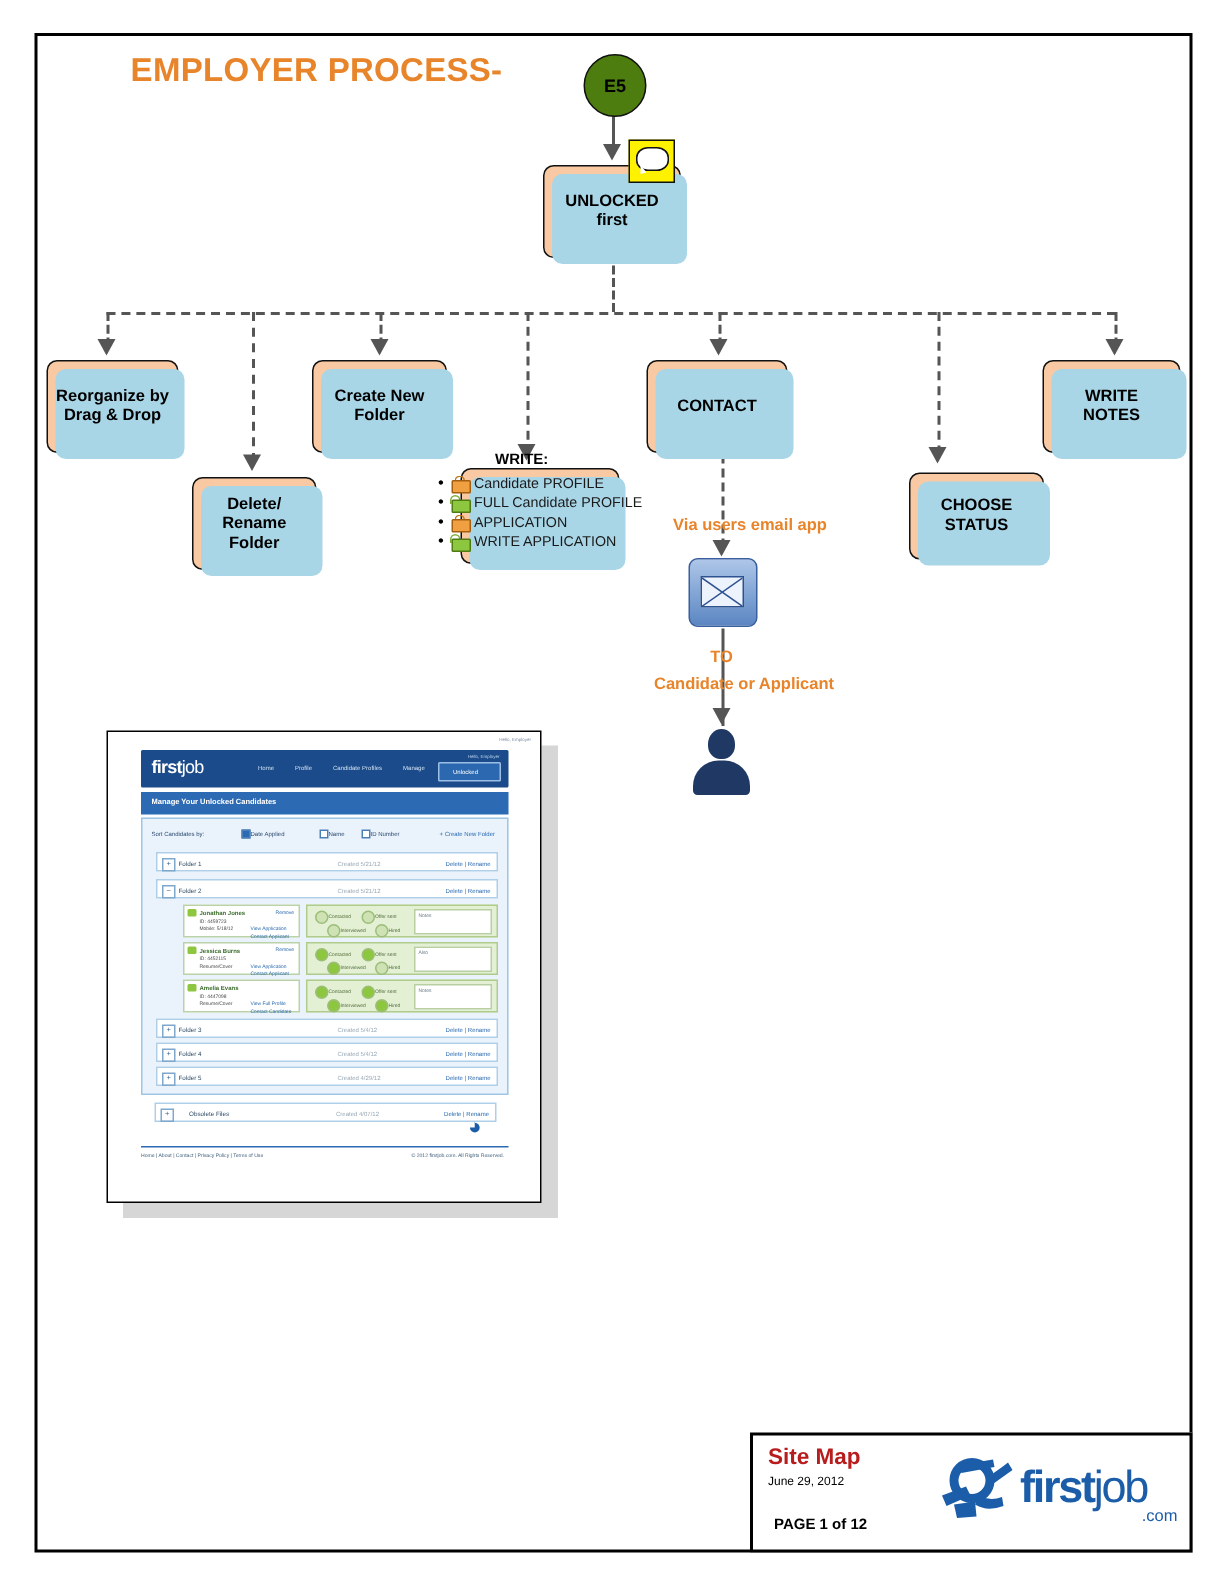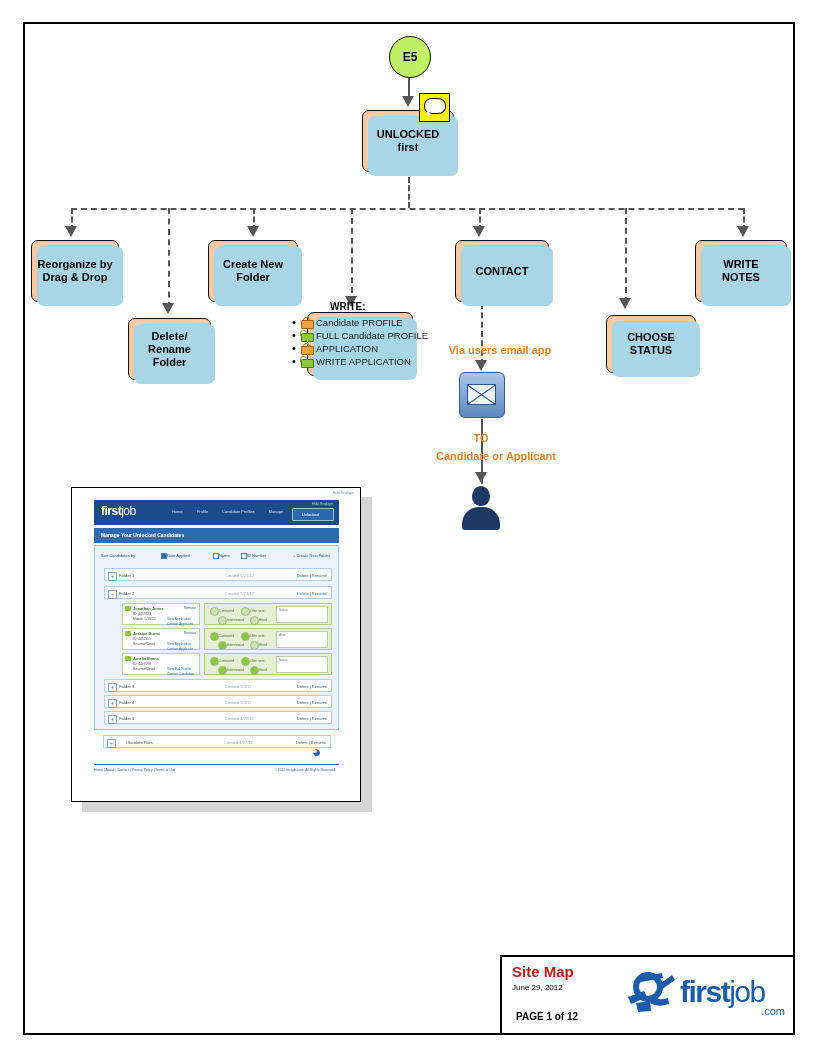--- a/index.html
+++ b/index.html
@@ -20,21 +20,21 @@
   .fbox{position:absolute;box-sizing:border-box;background:#F8C9A2;
         border:1.4px solid #111;border-radius:7px;
         display:flex;align-items:center;justify-content:center;
         color:#000;font-size:11px;font-weight:bold;line-height:13px;
         text-align:center;z-index:4;}
   .fbox .sh{position:absolute;left:5px;top:5px;width:100%;height:100%;
             background:#A9D6E7;border-radius:7px;z-index:-1;}
 
   
   .circle{position:absolute;left:389px;top:36px;width:40px;height:40px;
-          border-radius:50%;background:#bef264;border:1.6px solid #111;
+          border-radius:50%;background:#4d7c0f;border:1.6px solid #111;
           display:flex;align-items:center;justify-content:center;
           font-size:12px;font-weight:bold;color:#000;z-index:5;}
 
   
   .note{position:absolute;left:419px;top:93px;width:29px;height:27px;
         background:#FFF200;border:1.6px solid #111;z-index:6;}
   .note .bub{position:absolute;left:4px;top:4px;width:20px;height:14px;
              background:#fff;border:1.3px solid #111;border-radius:8px/7px;}
   .note .tail{position:absolute;left:7px;top:16px;width:0;height:0;
               border-left:4px solid #fff;border-top:5px solid transparent;
@@ -163,20 +163,21 @@
   .f-logotext b{font-weight:normal;}
   .f-dotcom{position:absolute;right:2px;top:38px;font-size:11px;color:#1B5DA8;}
   .f-runner{position:absolute;left:0;top:4px;width:58px;height:48px;color:#1B5DA8;}
 </style>
 </head>
 <body>
 
 <div class="page-frame"></div>
 
 <div class="title">
+  <span class="l1">EMPLOYER PROCESS-</span>
 </div>
 
 <div class="circle">
   <span>E5</span>
 </div>
 <div class="vline" style="left:408px;top:76px;height:26px;"></div>
 <div class="arrow" style="left:402px;top:96px;"></div>
 
 <div class="note">
   <div class="bub"></div>
@@ -233,21 +234,21 @@
 </div>
 
 <div class="fbox" style="left:208px;top:240px;width:90px;height:62px;">
   <div class="sh"></div>
   <div>
     <div>Create New</div>
     <div>Folder</div>
   </div>
 </div>
 
-<div class="fbox" style="left:455px;top:240px;width:94px;height:62px;">
+<div class="fbox" style="left:431px;top:240px;width:94px;height:62px;">
   <div class="sh"></div>
   <div>CONTACT</div>
 </div>
 
 <div class="fbox" style="left:579px;top:315px;width:90px;height:58px;margin-left:27px;">
   <div class="sh"></div>
   <div>
     <div>CHOOSE</div>
     <div>STATUS</div>
   </div>

